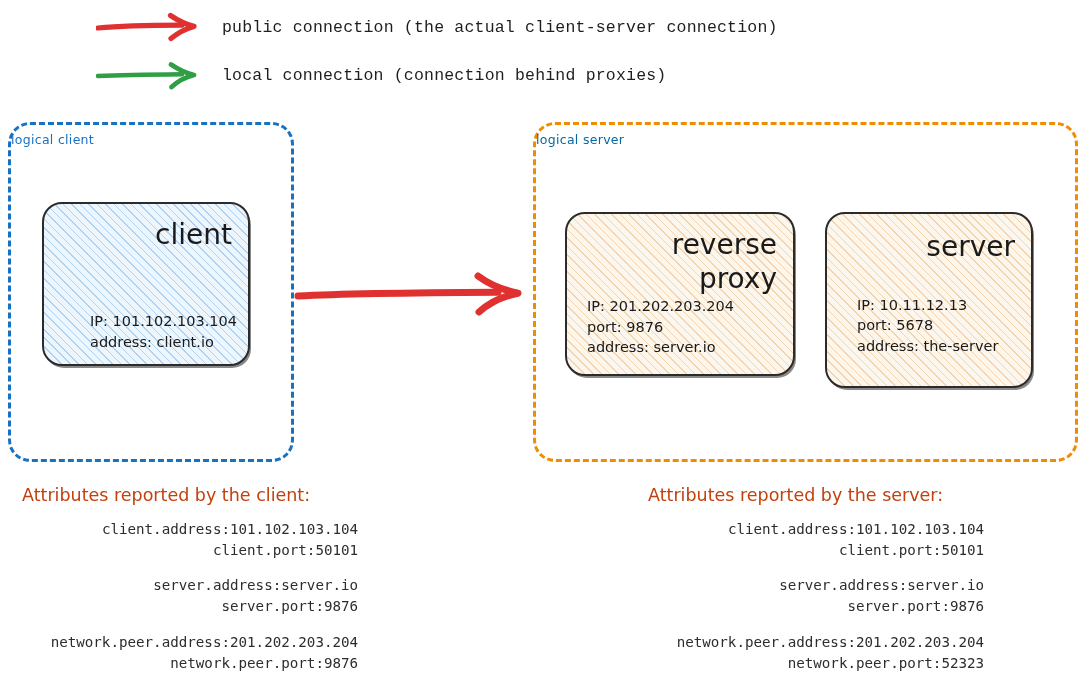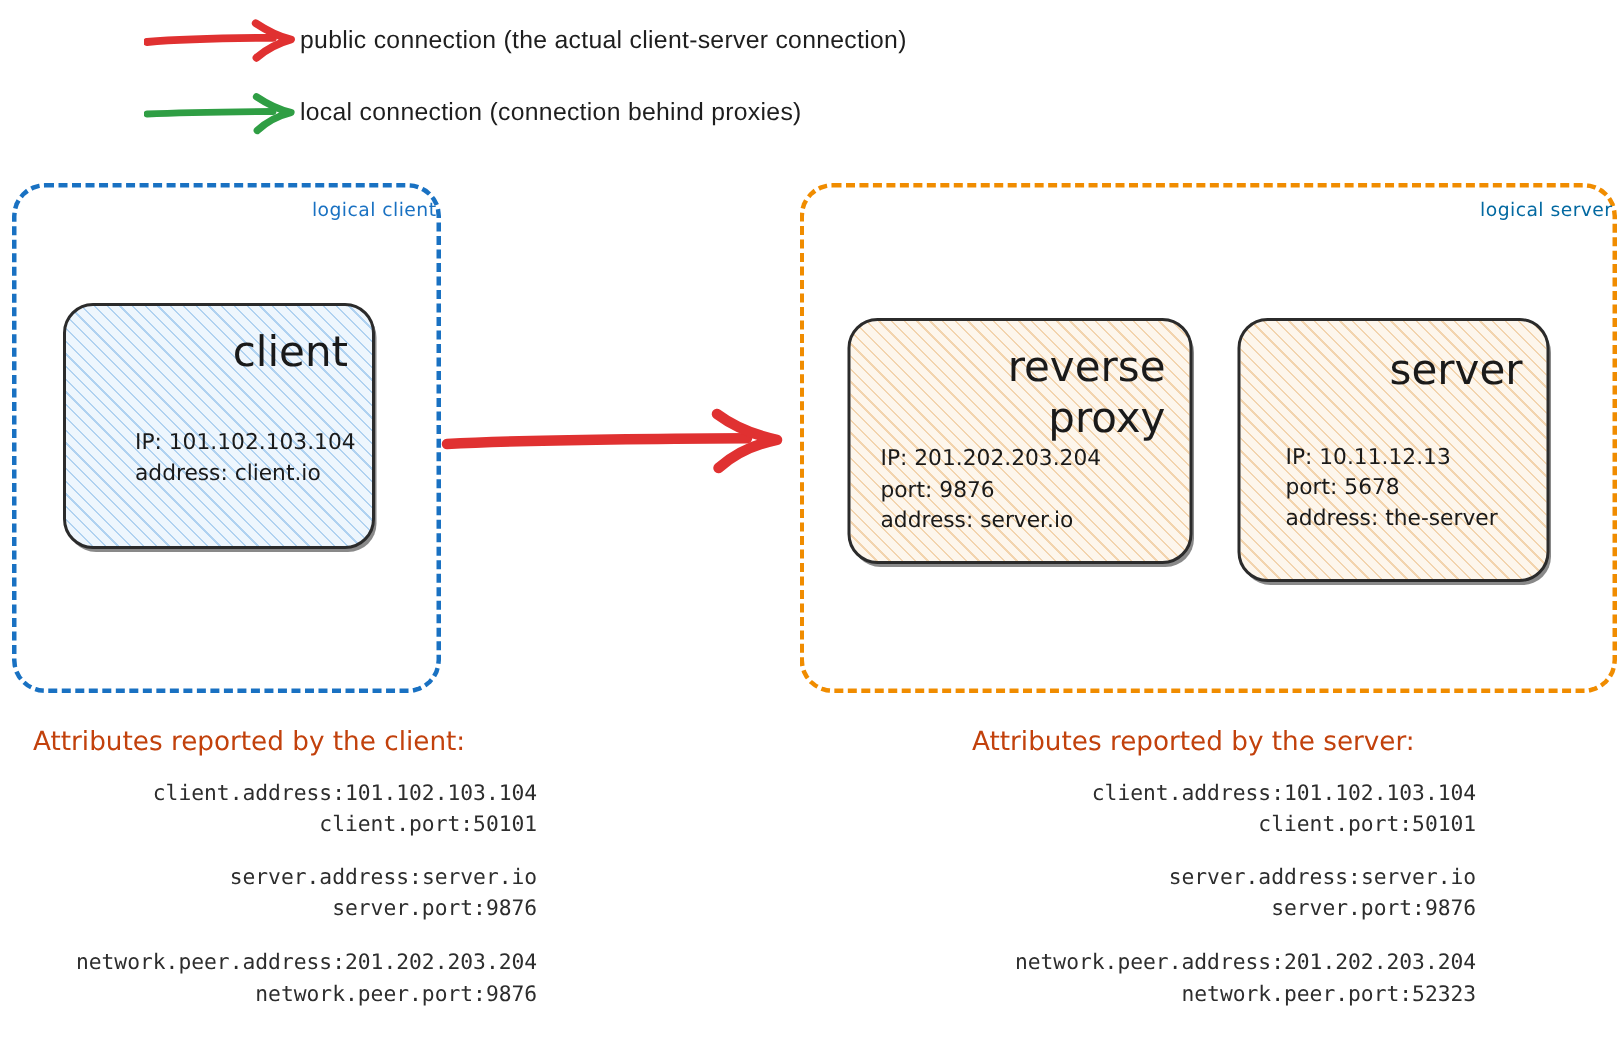--- a/index.html
+++ b/index.html
@@ -16,39 +16,40 @@
     color: #1e1e1e;
   }
 
   
   #legend { position: absolute; left: 0; top: 0; width: 1080px; height: 100px; }
   .legend-row { position: absolute; height: 34px; display: flex; align-items: center; }
   #legend-row-public { left: 96px; top: 10px; }
   #legend-row-local  { left: 96px; top: 58px; }
   .legend-arrow { width: 104px; height: 34px; display: block; }
   .legend-text {
-    font-family: Liberation Sans, sans-serif;
+    margin-left: 22px;
+    font-family: Liberation Mono, monospace;
     font-size: 16.5px;
     letter-spacing: .2px;
     color: #1e1e1e;
     white-space: nowrap;
   }
 
   
   .group {
     position: absolute;
     border-radius: 22px;
     background: transparent;
   }
   .group-label {
     position: absolute;
     top: 7px;
     left: 0;
     width: 100%;
-    text-align: right;
+    text-align: left;
     font-size: 12.5px;
     font-family: "DejaVu Sans", sans-serif;
     letter-spacing: .3px;
     white-space: nowrap;
   }
   #group-client {
     left: 8px; top: 122px; width: 280px; height: 334px;
     border: 3px dashed #1971c2;
   }
   #group-client .group-label { color: #1971c2; }
@@ -97,21 +98,21 @@
   #node-client {
     left: 42px; top: 202px; width: 208px; height: 164px;
     background-color: #eef6fd;
     background-image: repeating-linear-gradient(
         45deg,
         rgba(125,180,230,.55) 0px,
         rgba(125,180,230,.55) 1.1px,
         rgba(255,255,255,0) 1.1px,
         rgba(255,255,255,0) 6px);
   }
-  #node-client .node-lines { margin-bottom: 26px; padding-left: 30px; }
+  #node-client .node-lines { padding-left: 30px; }
 
   
   .node-orange {
     background-color: #fdf6ec;
     background-image: repeating-linear-gradient(
         45deg,
         rgba(232,178,112,.50) 0px,
         rgba(232,178,112,.50) 1.1px,
         rgba(255,255,255,0) 1.1px,
         rgba(255,255,255,0) 6px);

